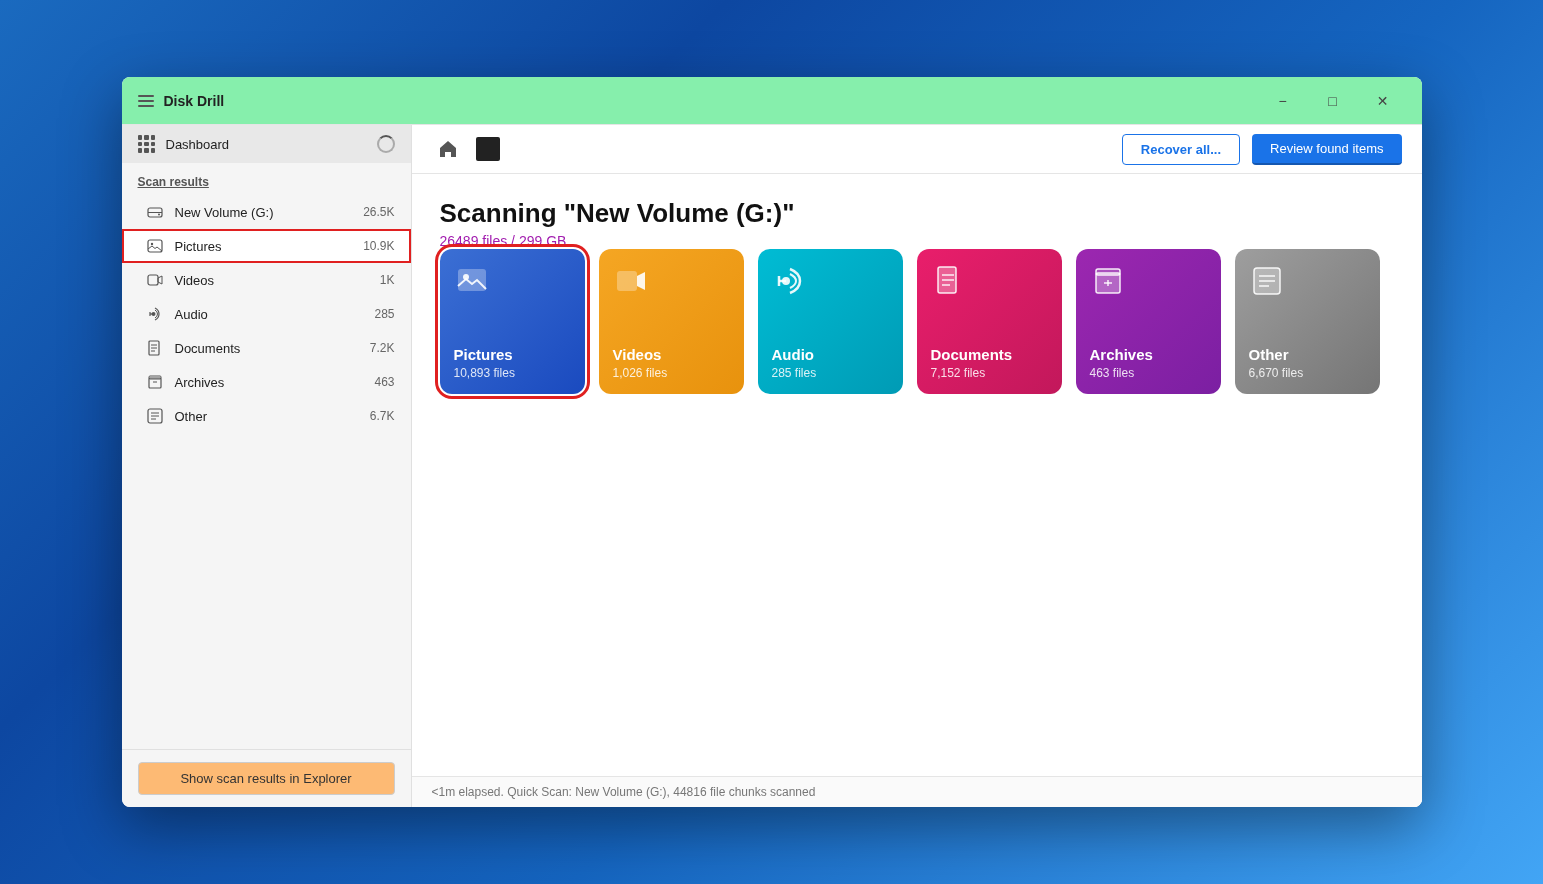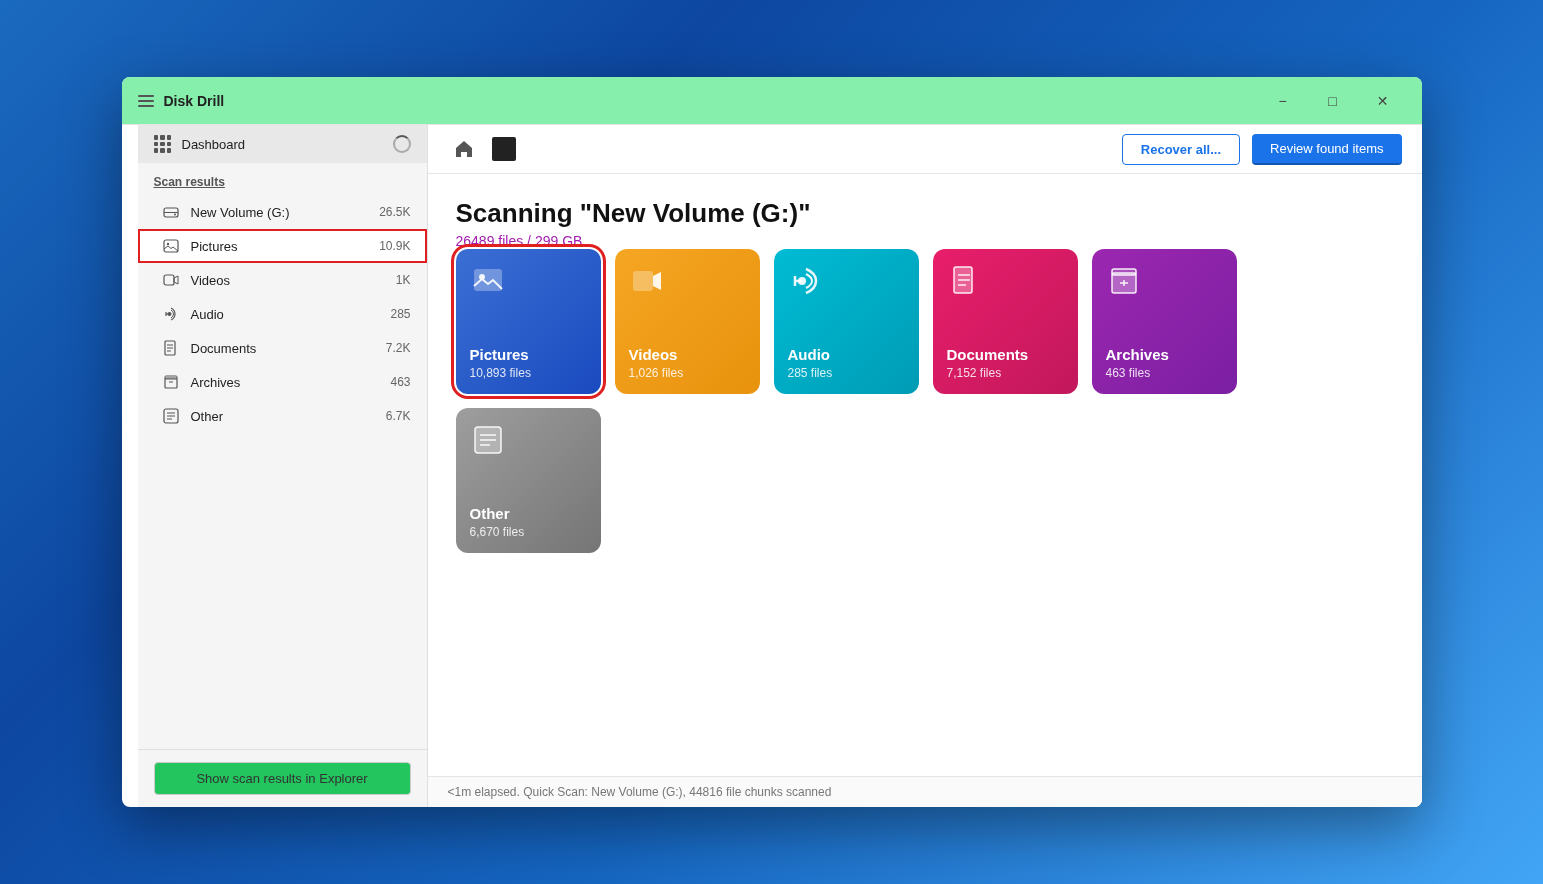--- a/index.html
+++ b/index.html
@@ -83,21 +83,20 @@
     }
 
     
     .sidebar {
       width: 290px;
       background: #f5f5f5;
       display: flex;
       flex-direction: column;
       border-right: 1px solid #e0e0e0;
       flex-shrink: 0;
-      margin-left: 16px;
     }
     .sidebar-dashboard {
       display: flex;
       align-items: center;
       gap: 10px;
       padding: 10px 16px;
       background: #e8e8e8;
       cursor: pointer;
     }
     .dashboard-icon {
@@ -170,21 +169,21 @@
 
     .sidebar-footer {
       margin-top: auto;
       padding: 12px 16px;
       border-top: 1px solid #e0e0e0;
     }
     .show-explorer-btn {
       width: 100%;
       padding: 8px 0;
       border: 1px solid #ccc;
-      background: #22c55e;
+      background: #fdba74;
       border-radius: 4px;
       font-size: 13px;
       color: #333;
       cursor: pointer;
       text-align: center;
     }
 
     
     .content {
       flex: 1;

